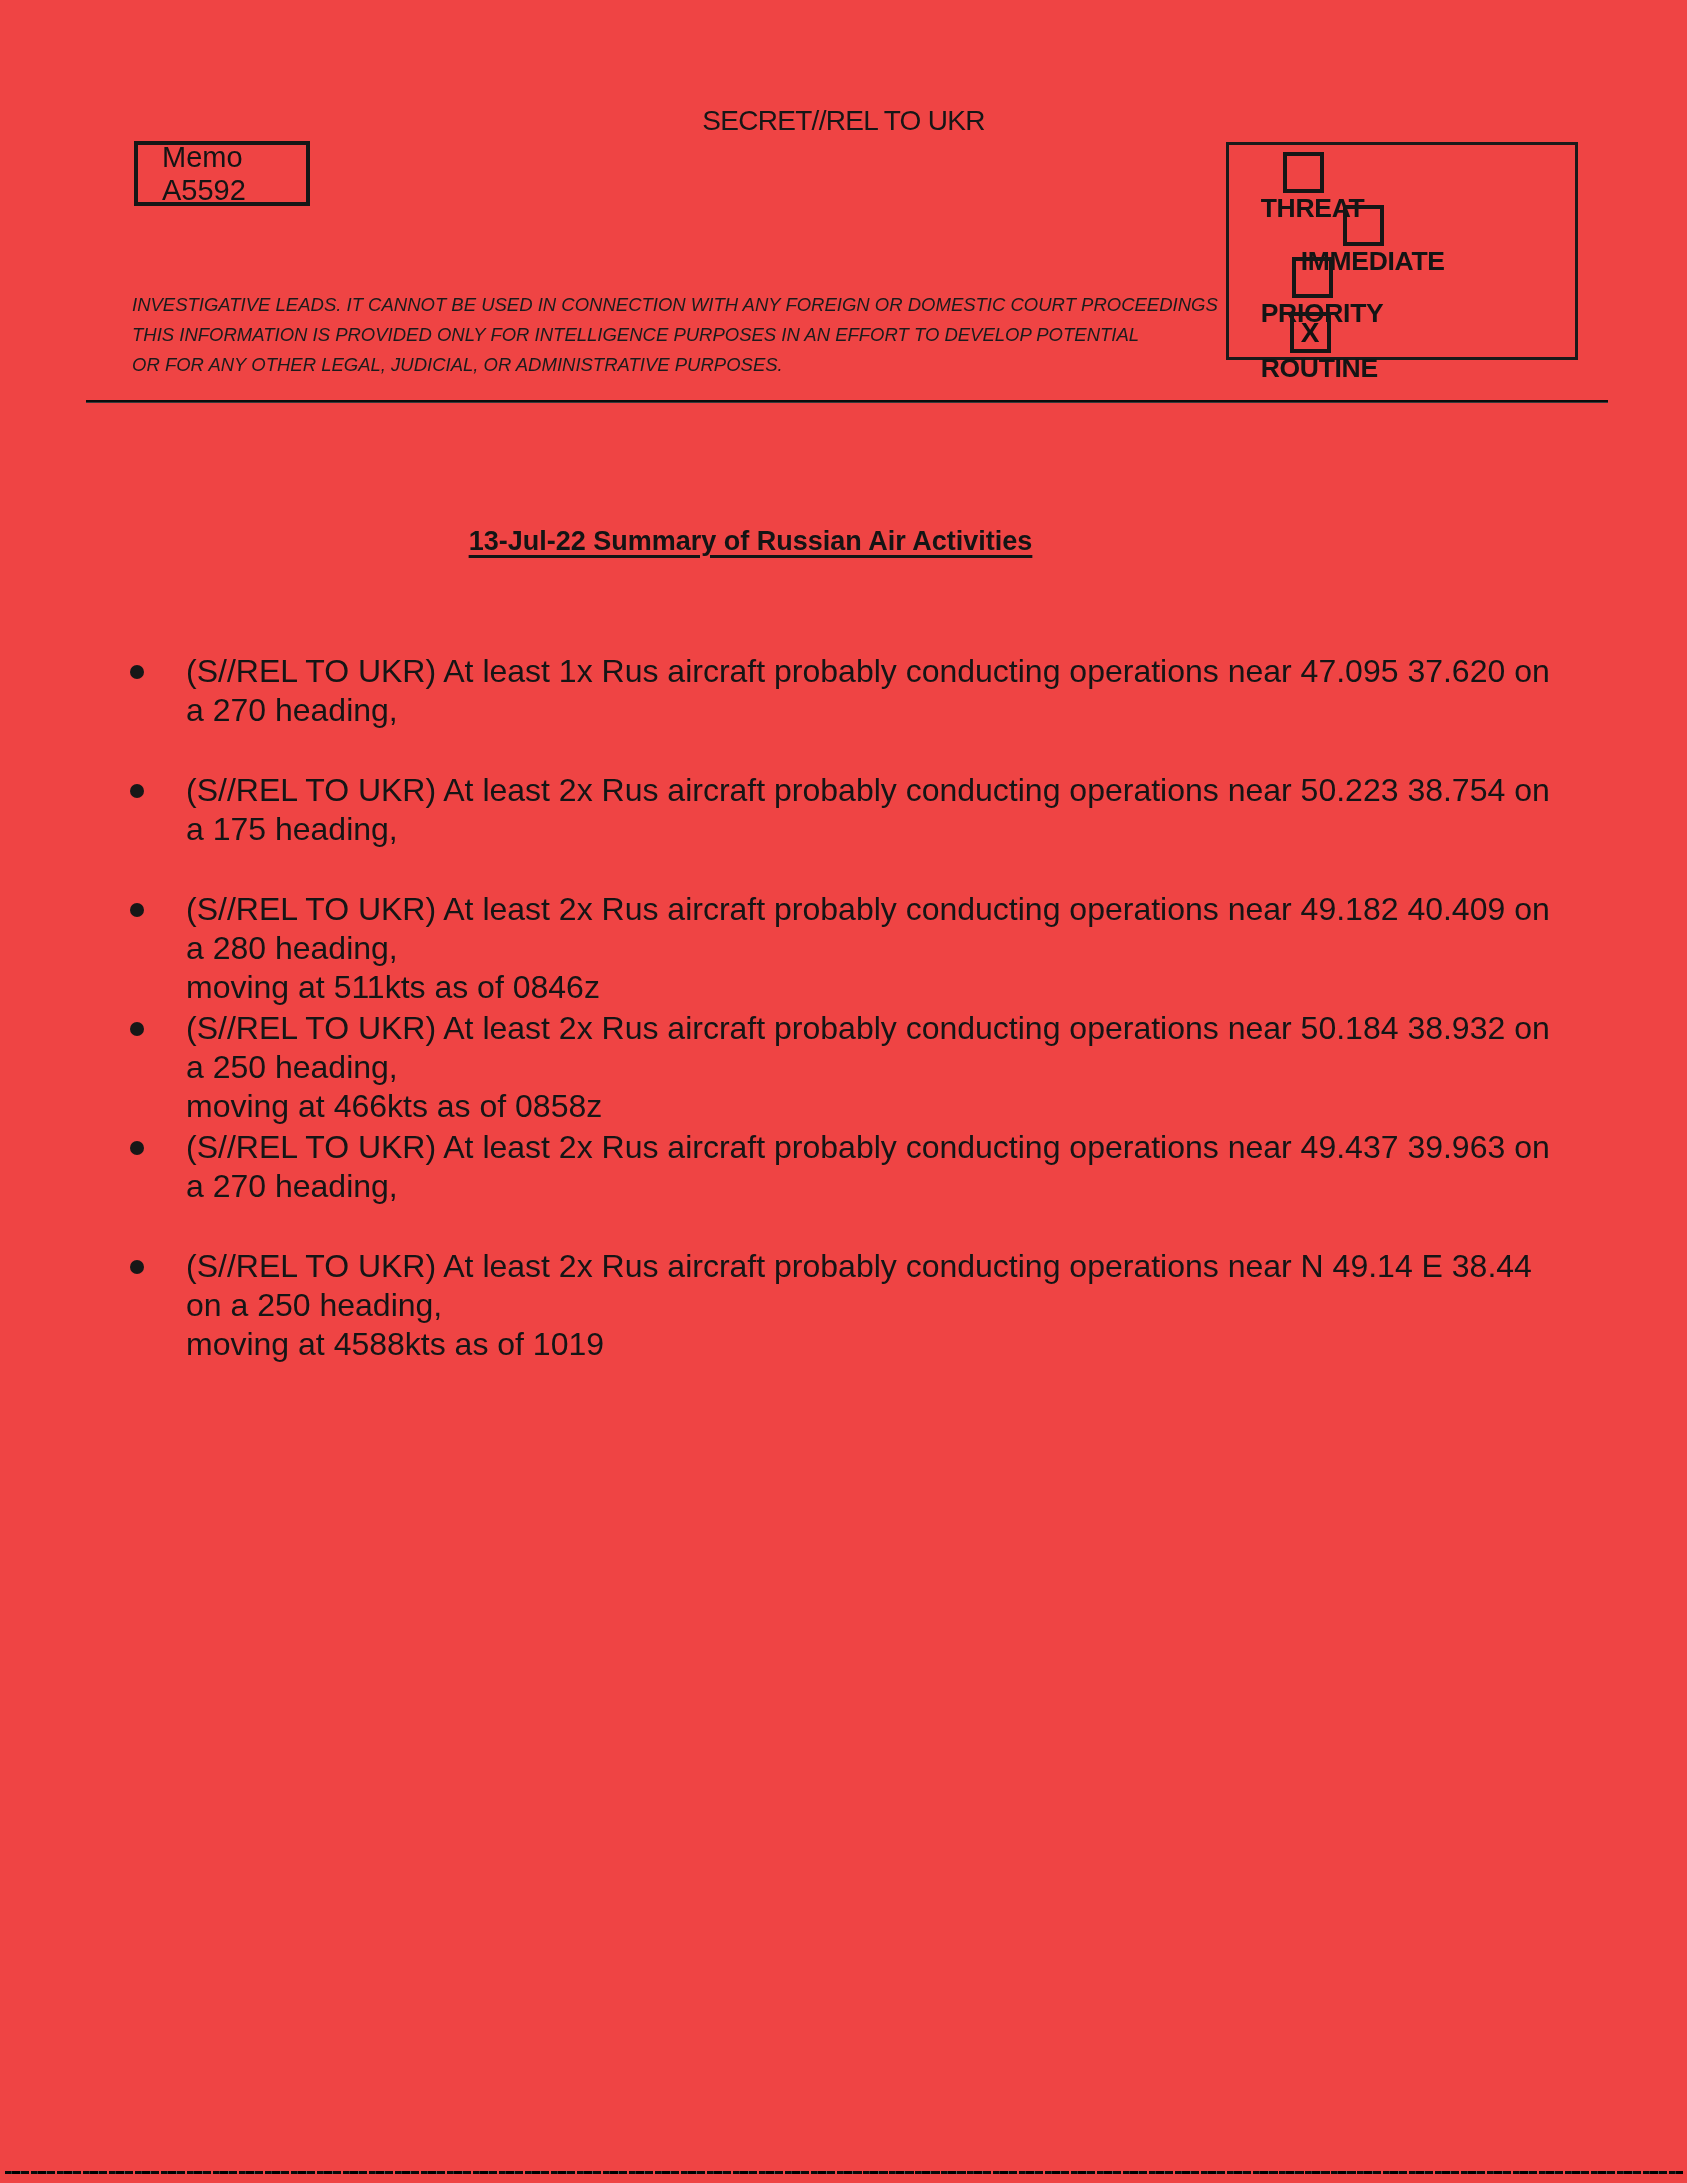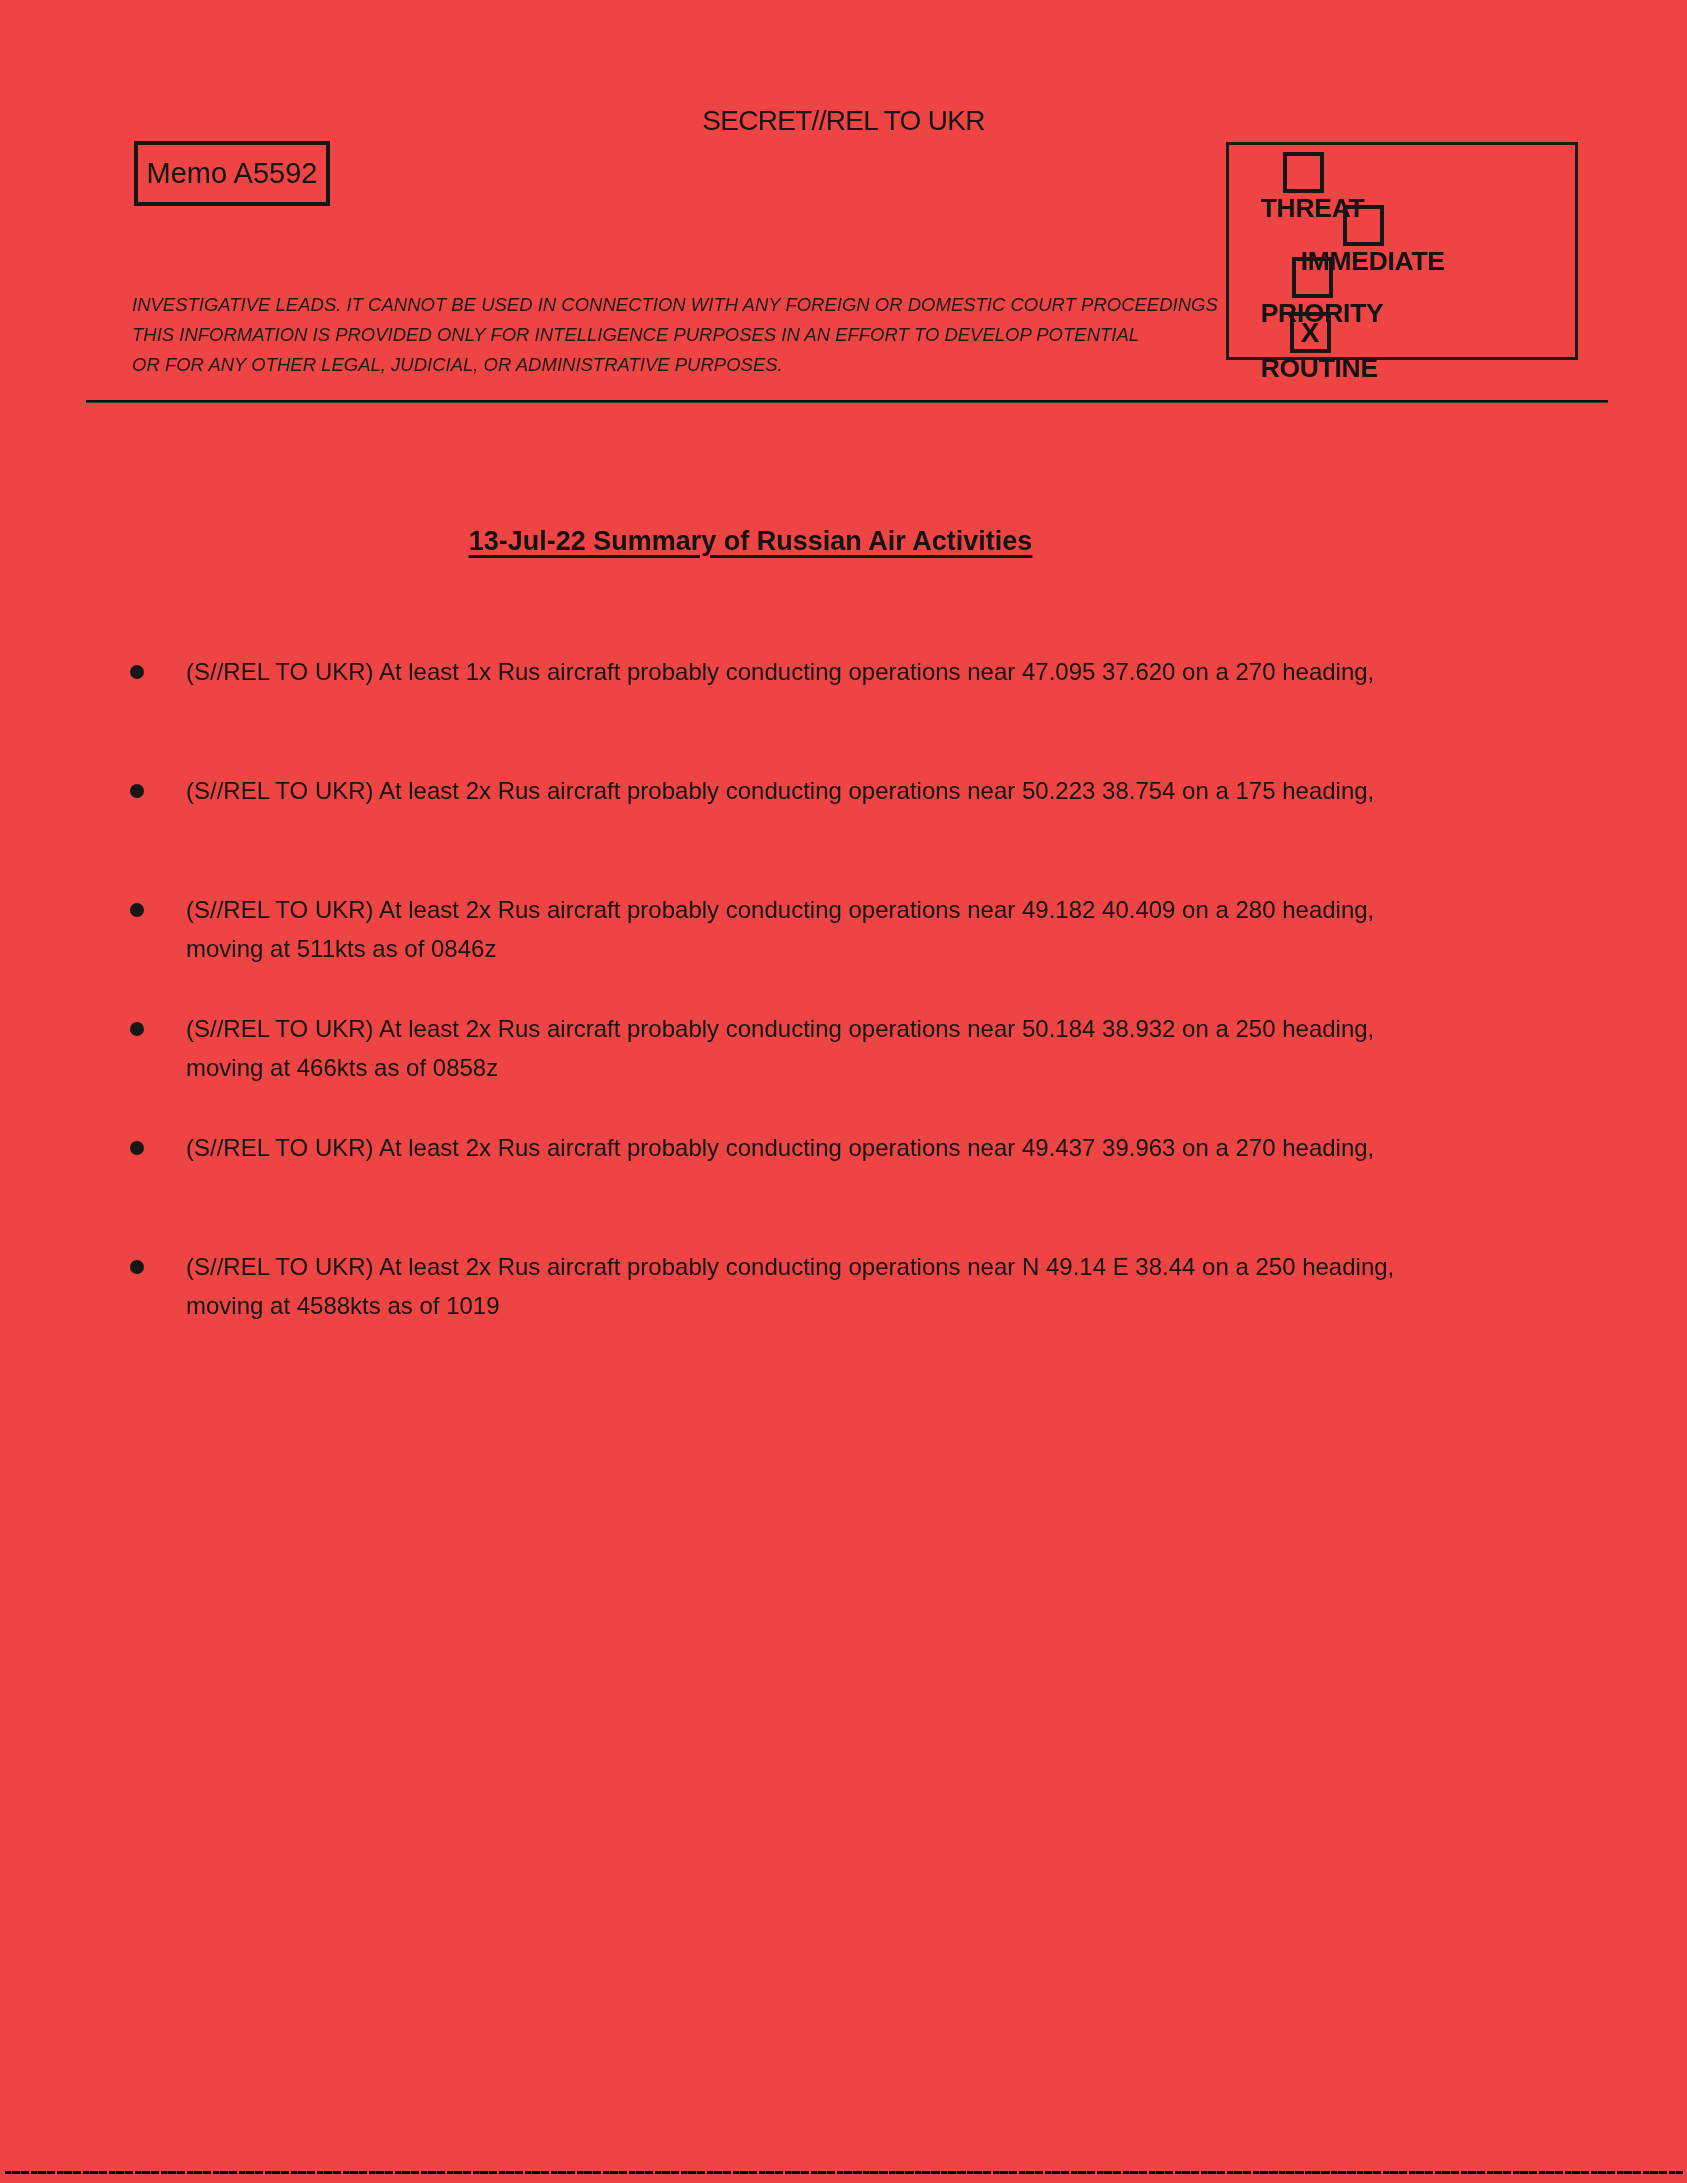--- a/index.html
+++ b/index.html
@@ -13,24 +13,25 @@
   }
   
   .classification{
     position:absolute;top:105px;left:0;width:1687px;
     text-align:center;
     font-size:28px;letter-spacing:-0.7px;
     color:#161616;
   }
   
   .memo-box{
-    position:absolute;left:134px;top:141px;width:196px;height:65px;
+    position:absolute;left:134px;top:141px;width:176px;height:65px;
     border:4px solid #161616;box-sizing:border-box;
     display:flex;align-items:center;justify-content:center;
     font-size:29px;
+    padding-left:24px;
   }
   
   .priority-box{
     position:absolute;left:1226px;top:142px;width:352px;height:218px;
     border:3.3px solid #1a1a1a;box-sizing:border-box;
   }
   .opt-row{
     position:absolute;left:13.2px;height:42px;
     display:flex;align-items:center;flex-direction:column;
   }
@@ -83,21 +84,21 @@
   .bullet.b4{top:1128px;}
   .bullet.b5{top:1247px;}
   .dot{
     width:14px;height:14px;border-radius:50%;
     background:#171717;
     margin-top:13.2px;
     flex:0 0 auto;
   }
   .btext{
     margin-left:42px;
-    font-size:24px;line-height:39px;
+    font-size:32px;line-height:39px;
     color:#151515;
   }
   
   .bottom-artifact{
     position:absolute;left:5.3px;top:2171px;width:1678px;height:2.6px;
     background:repeating-linear-gradient(90deg,
       #0a0a0a 0 6px, #333 6px 7.3px, #000 7.3px 15px, #555 15px 16px,
       #0a0a0a 16px 24.5px, transparent 24.5px 26px);
   }
 </style>

